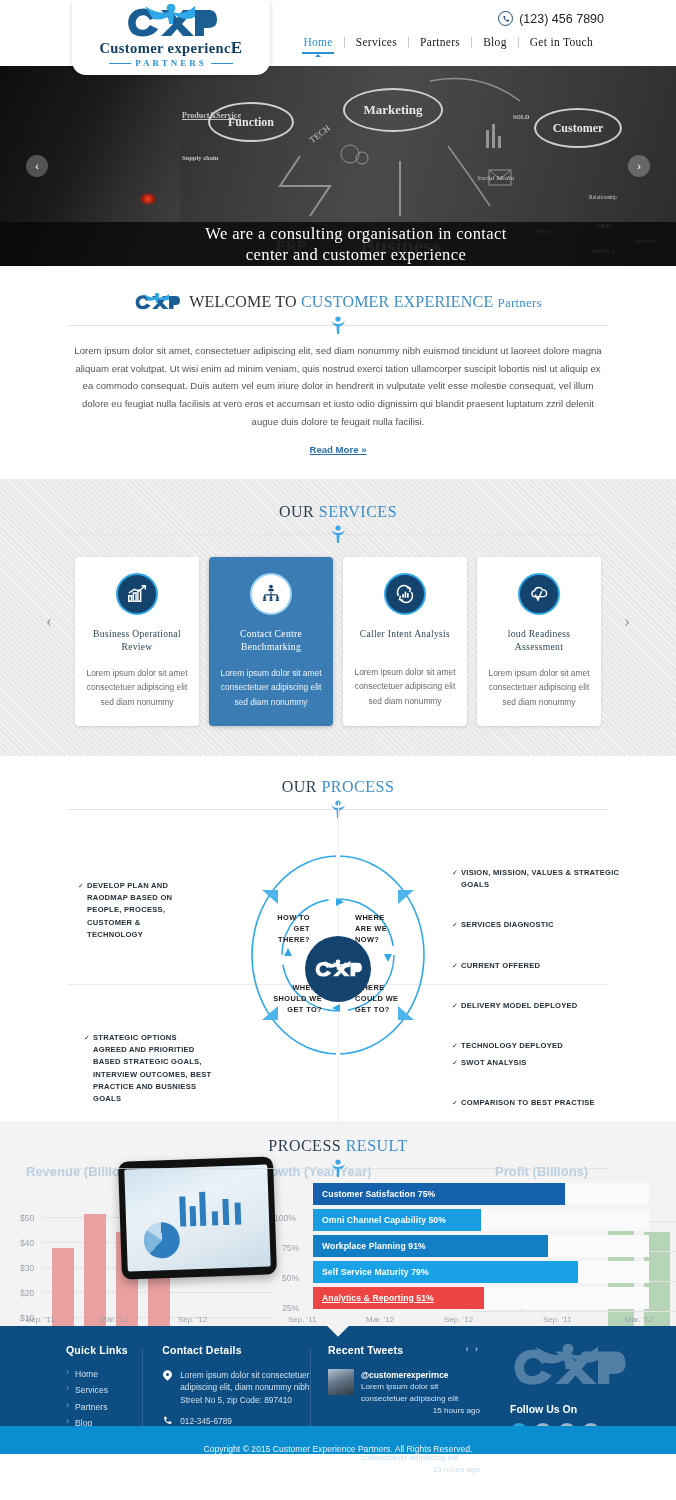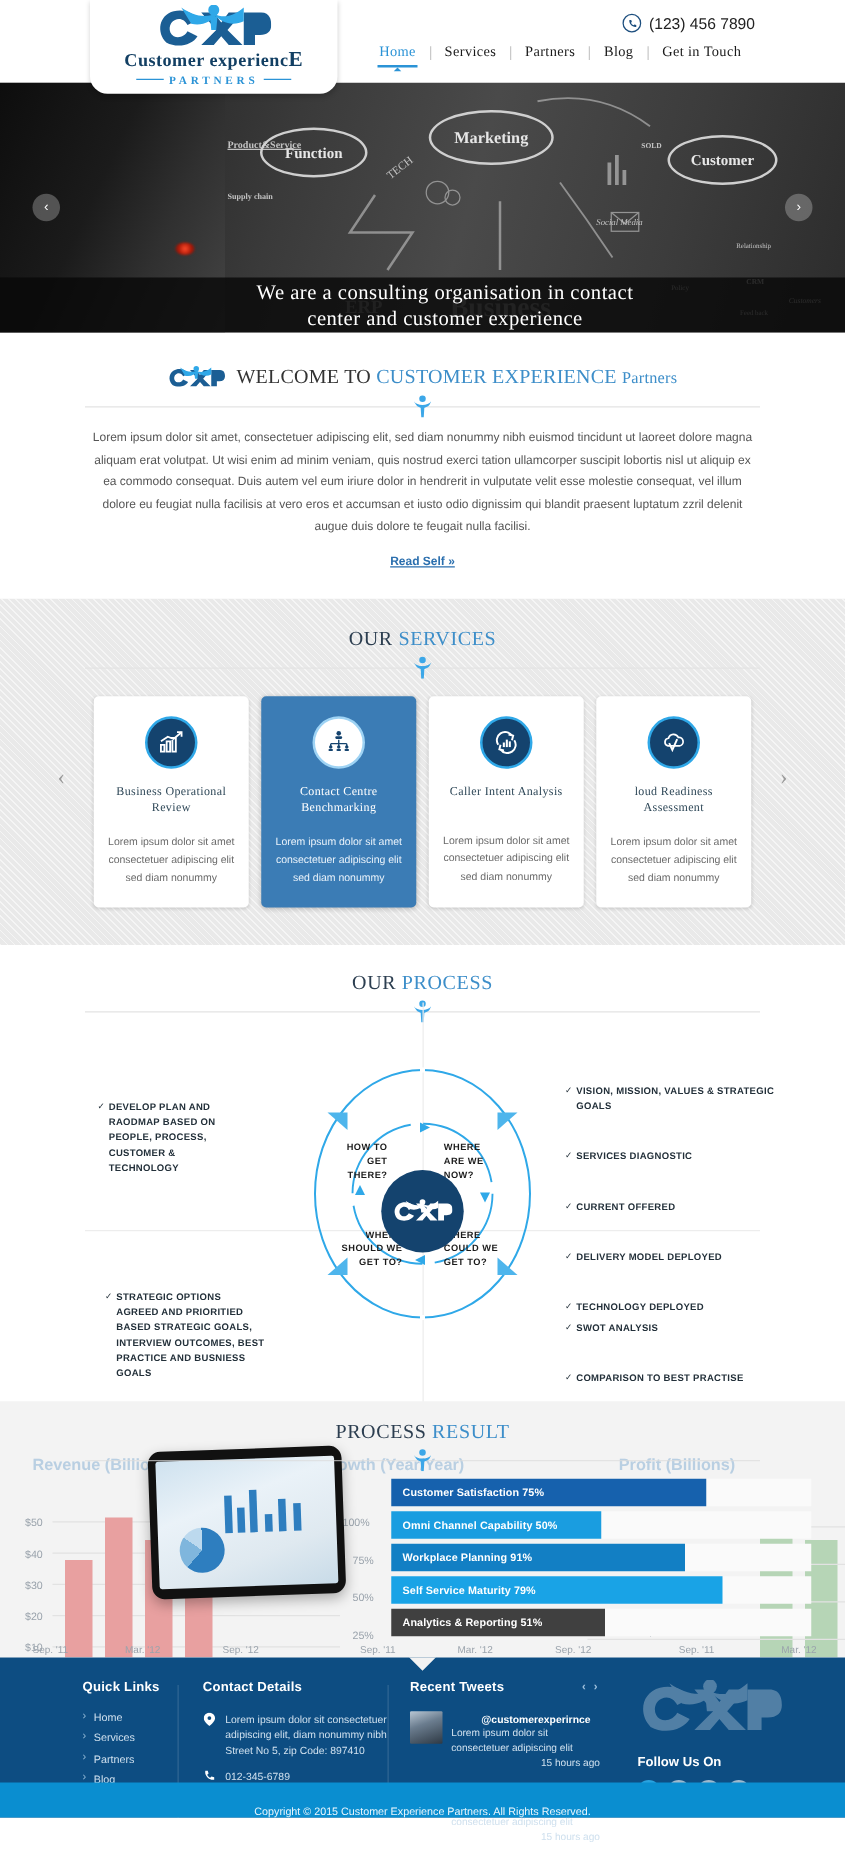--- a/index.html
+++ b/index.html
@@ -147,21 +147,21 @@
   .qlist li::before{content:"\203A";position:absolute;left:0;top:-2px;color:#8fb6d5;font-size:9px;}
   .crow{display:flex;gap:7px;margin-bottom:9px;align-items:flex-start;}
   .crow .ci{width:11px;flex:none;color:#fff;font-size:9px;padding-top:1px;display:flex;justify-content:center;}
   .crow .ctxt{font-size:8.3px;color:#cfe0ee;line-height:1.5;}
   .tw-nav{position:absolute;right:0;top:0;color:#9fc2de;font-size:9px;letter-spacing:2px;}
   .tweet{display:flex;gap:7px;margin-bottom:10px;}
   .avatar{width:26px;height:26px;flex:none;border-radius:1px;overflow:hidden;}
   .av1{background:linear-gradient(160deg,#b9c7d4 0%,#6b7d8f 40%,#2e3944 100%);}
   .av2{background:linear-gradient(160deg,#f0c9a8 0%,#c98b5e 45%,#7a4226 100%);}
   .tw-body{font-size:8.1px;color:#cfe0ee;line-height:1.5;width:132px;}
-  .tw-handle{color:#fff;font-weight:700;font-size:8.3px;margin-left:24px;}
+  .tw-handle{color:#fff;font-weight:700;font-size:8.3px;}
   .tw-meta{display:flex;justify-content:space-between;}
   .flogo{opacity:.28;margin-bottom:10px;}
   .follow{color:#fff;font-size:10.5px;font-weight:700;margin-bottom:8px;}
   .socials{display:flex;gap:6px;}
   .soc{width:18px;height:18px;border-radius:50%;display:flex;align-items:center;justify-content:center;
     color:#0d4d82;font-weight:700;font-size:9px;font-family:"Liberation Serif",serif;}
   .copyright{position:absolute;left:0;right:0;bottom:0;height:28px;background:#0a8ed0;
     display:flex;align-items:flex-end;justify-content:center;color:#eaf6fd;font-size:8.6px;}
 </style>
 </head>
@@ -276,21 +276,21 @@
     <div class="divider">
       <span class="mark">
         <svg viewBox="0 0 16 18" width="16" height="18">
           <circle cx="8" cy="3" r="2.6" fill="#3ca7e8"></circle>
           <path d="M1 5 C4 9 12 9 15 5 L13.5 8 C11 11 5 11 3 8 Z" fill="#3ca7e8"></path>
           <path d="M6.4 8 L9.6 8 L9 18 L7 18 Z" fill="#3ca7e8"></path>
         </svg>
       </span>
     </div>
     <p>Lorem ipsum dolor sit amet, consectetuer adipiscing elit, sed diam nonummy nibh euismod tincidunt ut laoreet dolore magna aliquam erat volutpat. Ut wisi enim ad minim veniam, quis nostrud exerci tation ullamcorper suscipit lobortis nisl ut aliquip ex ea commodo consequat. Duis autem vel eum iriure dolor in hendrerit in vulputate velit esse molestie consequat, vel illum dolore eu feugiat nulla facilisis at vero eros et accumsan et iusto odio dignissim qui blandit praesent luptatum zzril delenit augue duis dolore te feugait nulla facilisi.</p>
-    <a class="readmore" href="#">Read Self »</a>
+    <a class="readmore" href="#">Read More »</a>
   </div>
 
   <div class="services">
     <div class="sec-title"><span>OUR </span><span class="blue">SERVICES</span></div>
     <div class="divider">
       <span class="mark">
         <svg viewBox="0 0 16 18" width="16" height="18">
           <circle cx="8" cy="3" r="2.6" fill="#3ca7e8"></circle>
           <path d="M1 5 C4 9 12 9 15 5 L13.5 8 C11 11 5 11 3 8 Z" fill="#3ca7e8"></path>
           <path d="M6.4 8 L9.6 8 L9 18 L7 18 Z" fill="#3ca7e8"></path>
@@ -506,21 +506,21 @@
       <div class="brow">
         <div class="bfill" style="width:50%;background:#1a9de0;">Omni Channel Capability 50%</div>
       </div>
       <div class="brow">
         <div class="bfill" style="width:70%;background:#127fc4;">Workplace Planning 91%</div>
       </div>
       <div class="brow">
         <div class="bfill" style="width:79%;background:#19a3e6;">Self Service Maturity 79%</div>
       </div>
       <div class="brow">
-        <div class="bfill" style="width:51%;background:#404040;">Analytics &amp; Reporting 51%</div>
+        <div class="bfill" style="width:51%;background:#ef4444;text-decoration:underline;">Analytics &amp; Reporting 51%</div>
       </div>
     </div>
   </div>
 
   <div class="footer">
     <div class="notch"></div>
     <div class="fcols">
 
       <div class="fcol c1">
         <div class="fh">Quick Links</div>

